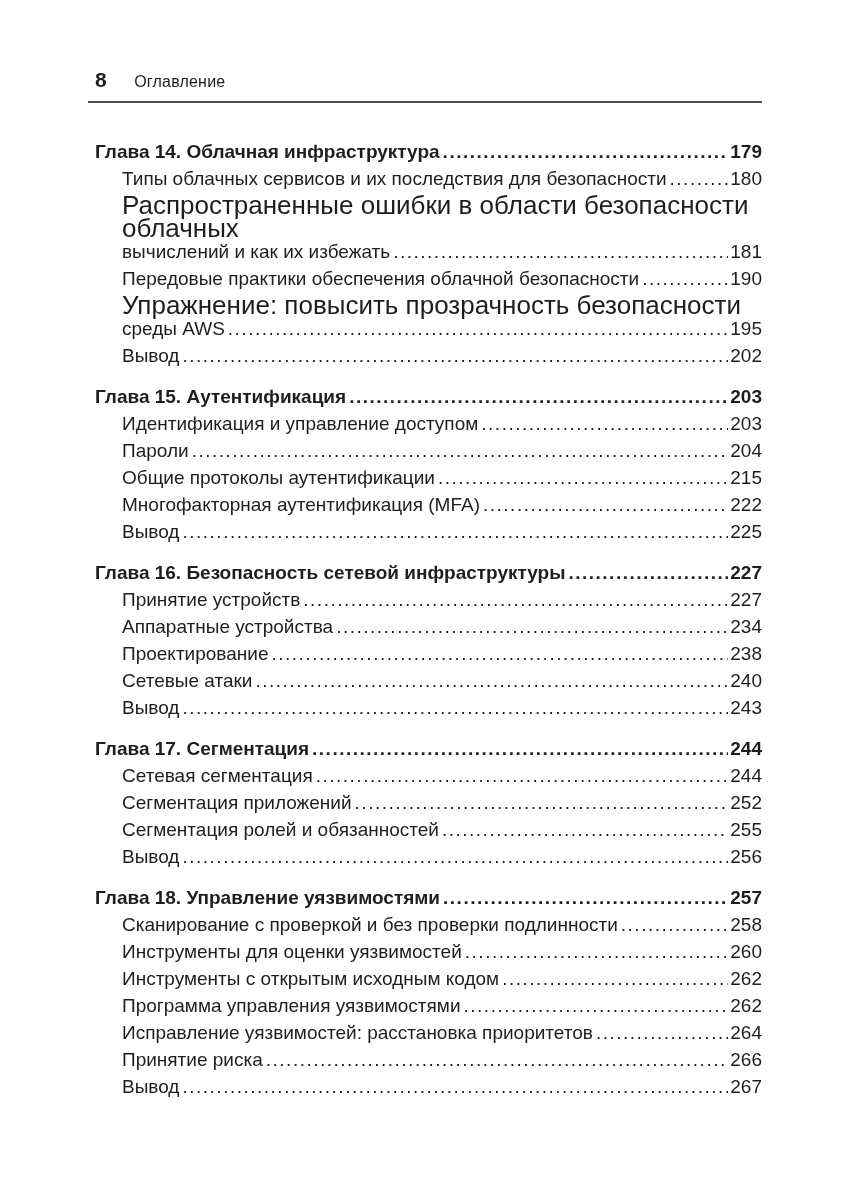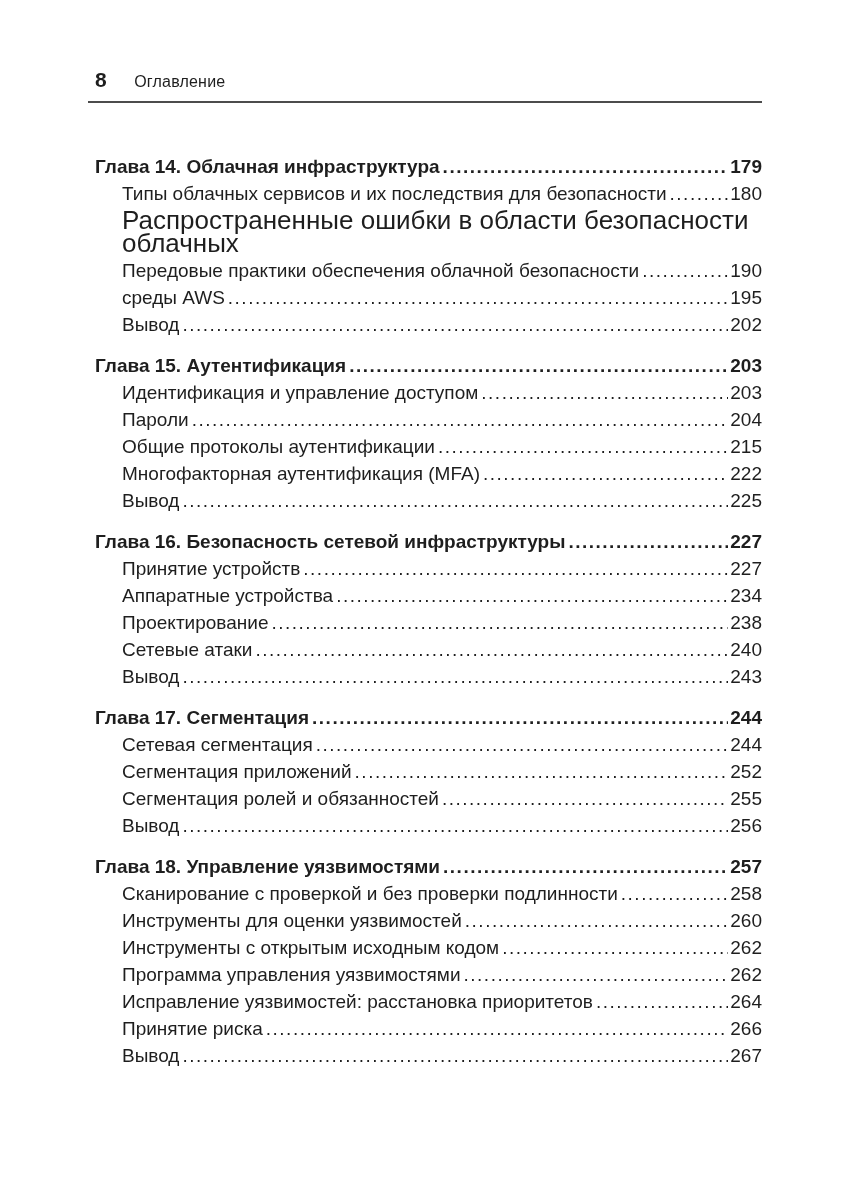--- a/index.html
+++ b/index.html
@@ -29,21 +29,21 @@
     margin-left: 27px;
     letter-spacing: 0.2px;
   }
   .header-rule {
     border: none;
     border-top: 2px solid #4c4c4c;
     margin-top: 9px;
     margin-left: -7px; 
   }
   
-  .toc { margin-top: 52px; }
+  .toc { margin-top: 37px; }
   .chapter-block { margin-top: 18px; }
   .chapter-block:first-child { margin-top: 0; }
 
   .toc-row {
     display: flex;
     align-items: baseline;
     font-size: 19px;
     line-height: 23px;
     margin-bottom: 4px;
   }
@@ -95,29 +95,35 @@
         </div>
         <div class="entry">
           <div class="toc-row entry-line-row">
             <span class="label">Типы облачных сервисов и их последствия для безопасности</span>
             <span class="leader"></span>
             <span class="pageno">180</span>
           </div>
         </div>
         <div class="entry">
           <div class="wrap-line">Распространенные ошибки в области безопасности облачных</div>
+          <div class="toc-row entry-line-row">
+            <span class="label">вычислений и как их избежать</span>
+            <span class="leader"></span>
+            <span class="pageno">181</span>
+          </div>
         </div>
         <div class="entry">
           <div class="toc-row entry-line-row">
             <span class="label">Передовые практики обеспечения облачной безопасности</span>
             <span class="leader"></span>
             <span class="pageno">190</span>
           </div>
         </div>
         <div class="entry">
+          <div class="wrap-line">Упражнение: повысить прозрачность безопасности</div>
           <div class="toc-row entry-line-row">
             <span class="label">среды AWS</span>
             <span class="leader"></span>
             <span class="pageno">195</span>
           </div>
         </div>
         <div class="entry">
           <div class="toc-row entry-line-row">
             <span class="label">Вывод</span>
             <span class="leader"></span>

